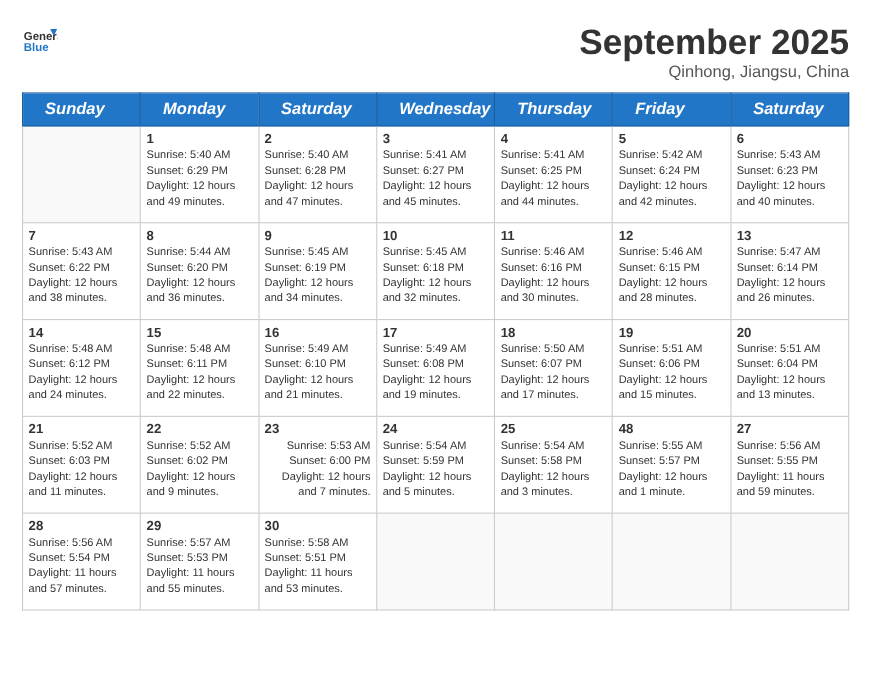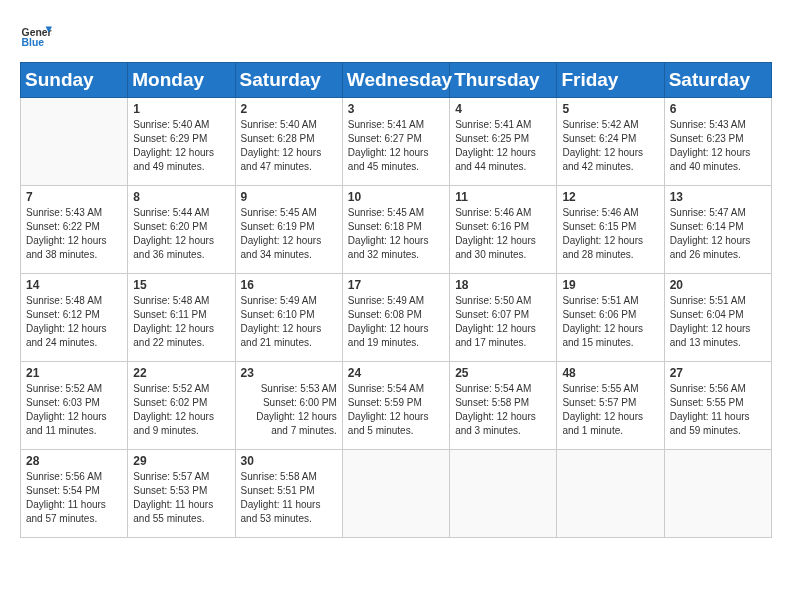--- a/index.html
+++ b/index.html
@@ -38,25 +38,26 @@
       color: #555;
     }
     table {
       width: 100%;
       border-collapse: collapse;
       table-layout: fixed;
     }
     th {
       background-color: #2176c7;
       color: #fff;
-      font-size: 19px;
+      font-size: 15px;
       font-weight: bold;
-      padding: 6px 4px;
+      padding: 6px 20px;
       text-align: left;
       border: 1px solid #1a5fa0;
+      font-style: italic;
     }
     td {
       border: 1px solid #ccc;
       vertical-align: top;
       padding: 4px 5px;
       font-size: 10.5px;
       color: #333;
       height: 88px;
       background: #fff;
     }
@@ -79,20 +80,22 @@
 
 <div class="header">
   <div class="logo">
     <svg class="logo-icon" viewBox="0 0 40 40">
       <text x="2" y="20" font-size="13" font-weight="bold" fill="#333">General</text>
       <text x="2" y="33" font-size="13" font-weight="bold" fill="#2176c7">Blue</text>
       <polygon points="32,8 40,8 36,16" fill="#2176c7"></polygon>
     </svg>
   </div>
   <div class="title-block">
+    <div class="month-title">September 2025</div>
+    <div class="location">Qinhong, Jiangsu, China</div>
   </div>
 </div>
 
 <table>
   <thead>
     <tr>
     <th>Sunday</th>
         <th>Monday</th>
         <th>Saturday</th>
         <th>Wednesday</th>

